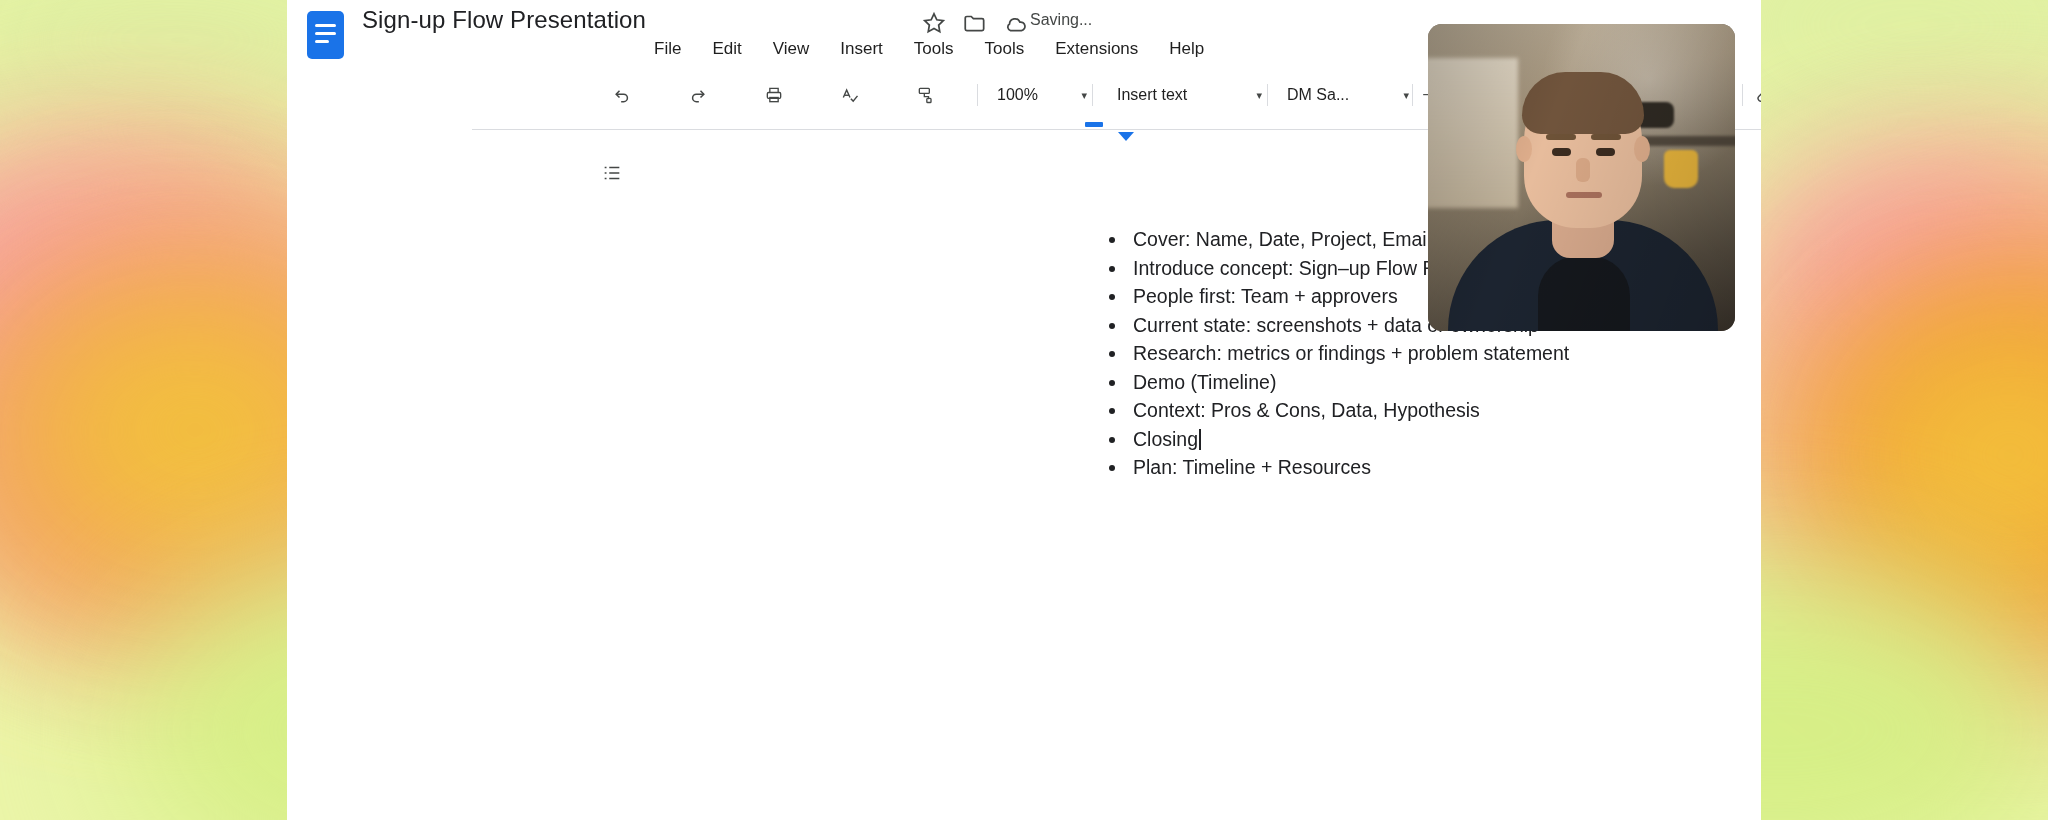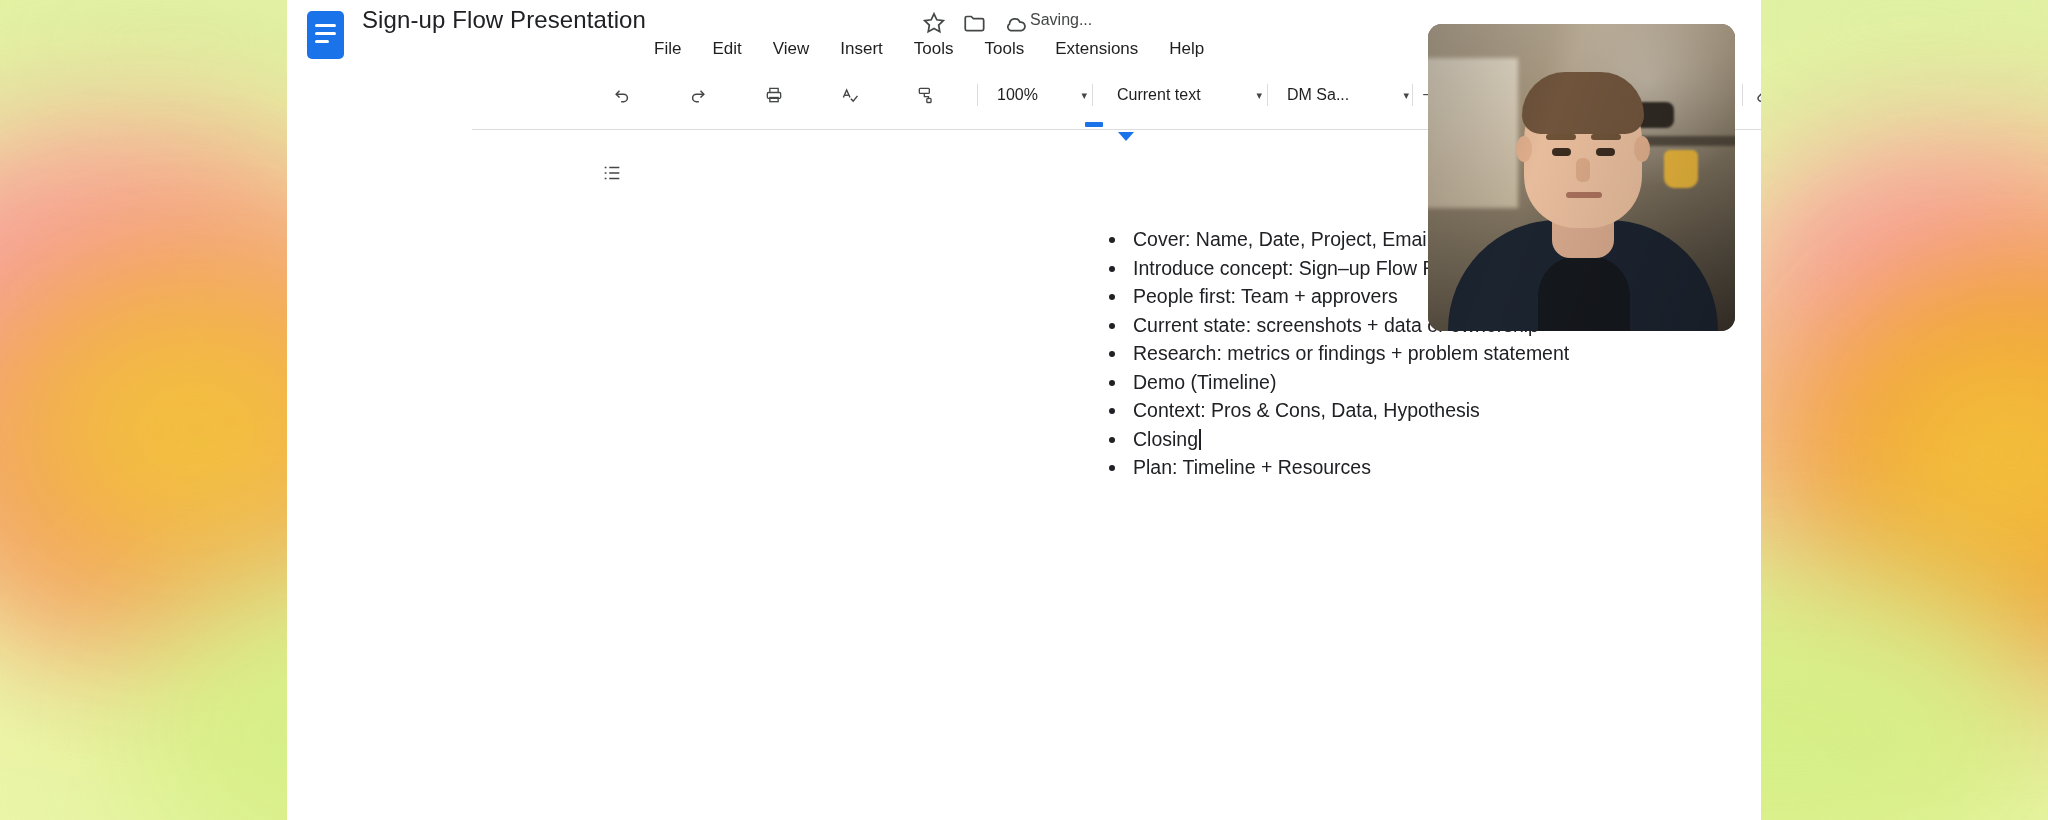--- a/index.html
+++ b/index.html
@@ -552,21 +552,21 @@
     <div class="tb-sep" style="left:690px"></div>
 
     <div class="tb-dropdown tb-zoom" style="left:700px;width:90px">
       <span>100%</span>
       <span class="caret">▾</span>
     </div>
 
     <div class="tb-sep" style="left:805px"></div>
 
     <div class="tb-dropdown" style="left:618px;left:615px;left:618px;left:620px;left:617px;left:616px;left:618px;left:620px;left:618px;left:619px;left:618px;left:618px;left:618px;left:620px;left:617px;left:820px;width:145px">
-      <span>Current text</span>
+      <span>Insert text</span>
       <span class="caret">▾</span>
     </div>
 
     <div class="tb-sep" style="left:980px"></div>
 
     <div class="tb-dropdown" style="left:990px;width:122px">
       <span>DM Sa...</span>
       <span class="caret">▾</span>
     </div>
 

